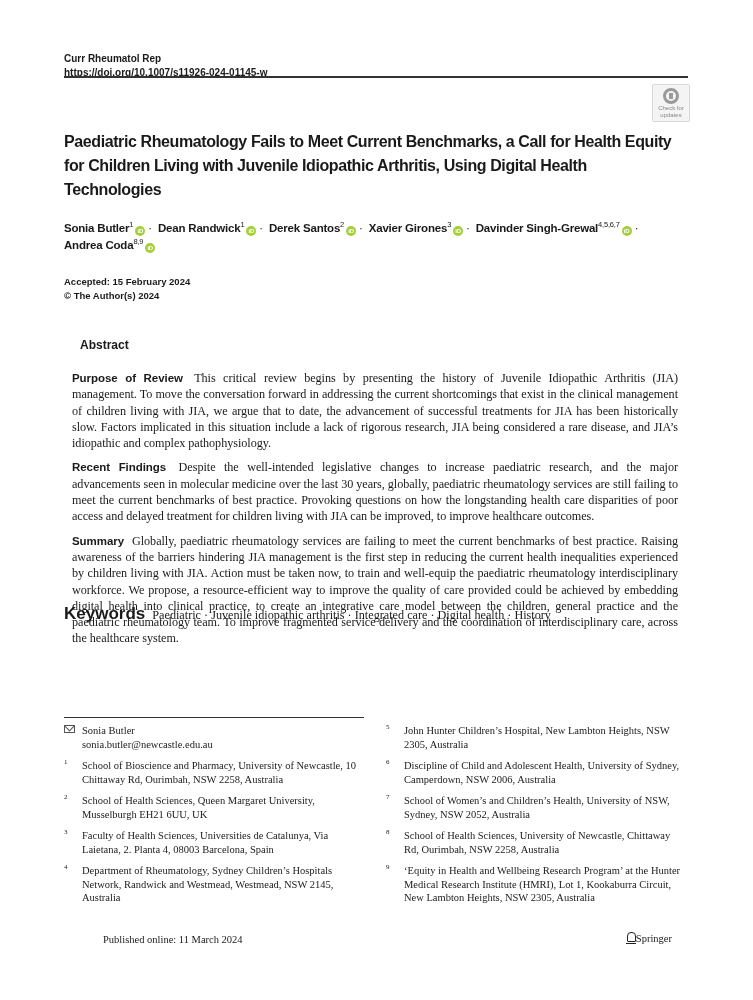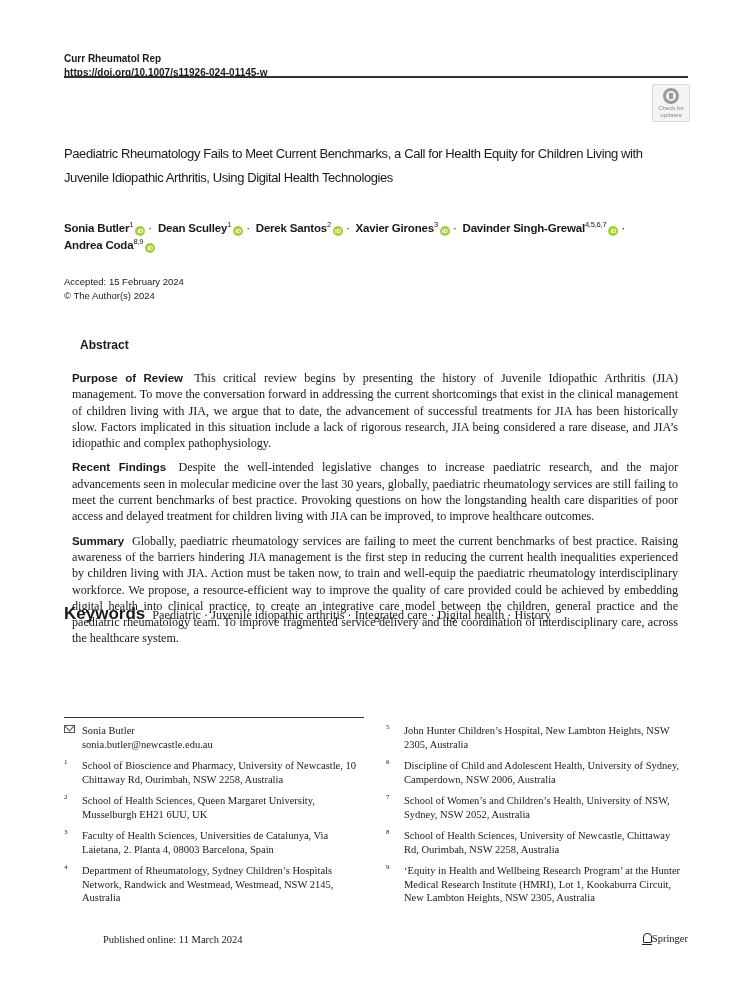--- a/index.html
+++ b/index.html
@@ -8,49 +8,49 @@
   .serif { font-family: "Liberation Serif", serif; }
 
   .header { position:absolute; left:64px; top:52px; font-size:10px; line-height:14px;font-weight:bold; }
   .top-rule { position:absolute; left:64px; top:76px; width:624px; height:2px; background:#333; }
 
   .cfu { position:absolute; left:652px; top:84px; width:36px; height:36px; border:1px solid #d8d8d8; background:#f4f4f4; border-radius:2px; text-align:center; }
   .cfu .ring { width:16px; height:16px; border-radius:50%; border:3px solid #9a9a9a; margin:3px auto 0; box-sizing:border-box; position:relative; }
   .cfu .ring::after { content:""; position:absolute; left:3px; top:2px; width:4px; height:6px; background:#9a9a9a; }
   .cfu .lbl { font-size:6px; line-height:6px; color:#888; margin-top:1px; }
 
-  .title { position:absolute; left:64px; top:142px; width:620px; font-size:13px; line-height:24px; font-weight:normal; letter-spacing:-0.4px; }
+  .title { position:absolute; left:64px; top:130px; width:620px; font-size:16px; line-height:24px; font-weight:bold; letter-spacing:-0.4px; }
 
   .authors { position:absolute; left:64px; top:220px; width:620px; font-size:11.5px; line-height:17px; font-weight:bold; letter-spacing:-0.2px; }
   .authors sup { font-size:7.5px; font-weight:normal; vertical-align:5px; line-height:0; }
   .orcid { display:inline-block; width:10px; height:10px; border-radius:50%; background:#a6ce39; color:#fff; font-size:6px; line-height:10px; text-align:center; vertical-align:-1px; margin-left:2px; font-weight:bold; }
   .sep { font-weight:normal; margin:0 3px; }
 
-  .dates { position:absolute; left:64px; top:275px; font-size:9.5px; line-height:14px; }
+  .dates { position:absolute; left:64px; top:275px; font-size:9.5px; line-height:14px;font-weight:bold; }
 
   .abstract { position:absolute; left:64px; top:321px; width:622px; }
   .abstract h2 { margin:16px; font-size:12px; line-height:17px; font-weight:bold; }
   .abs-p { margin:8px; font-size:12.2px; line-height:16.3px; text-align:justify; letter-spacing:-0.05px; }
   .abs-p .head { font-family:"Liberation Sans", sans-serif; font-weight:bold; font-size:11.5px; margin-right:4px; }
 
   .keywords { position:absolute; left:64px; top:606px; width:622px; font-size:12.2px; line-height:16px; }
   .keywords .head { font-family:"Liberation Sans", sans-serif; font-weight:bold; font-size:17px; margin-right:4px; }
 
   .fn-rule { position:absolute; left:64px; top:717px; width:300px; height:1px; background:#333; }
   .fn-col { position:absolute; top:724px; width:300px; font-size:10.5px; line-height:13.5px; }
   .fn-left { left:64px; }
   .fn-right { left:386px; }
   .fn-item { position:relative; padding-left:18px; margin-bottom:8px; }
   .fn-item .num { position:absolute; left:0; top:-3px; font-size:7px; }
   .fn-item .mail { position:absolute; left:0; top:1px; width:11px; height:8px; border:1px solid #555; box-sizing:border-box; }
   .fn-item .mail::before { content:""; position:absolute; left:1px; top:-3px; width:6px; height:6px; border-right:1px solid #555; border-bottom:1px solid #555; transform:rotate(45deg); }
 
   .footer { position:absolute; left:64px; top:932px; width:624px; font-size:10.5px; line-height:14px; }
   .footer .pub { position:absolute; left:0; top:1px;margin-left:39px; }
-  .footer .springer { position:absolute; right:0; top:0; display:flex; align-items:center; }
+  .footer .springer { position:absolute; right:16px; top:0; display:flex; }
   .horse { display:inline-block; width:10px; height:12px; position:relative; }
   .horse::before { content:""; position:absolute; left:1px; top:0; width:7px; height:8px; border:1px solid #222; border-radius:4px 4px 1px 1px; }
   .horse::after { content:""; position:absolute; left:0; bottom:0; width:10px; height:1px; background:#222; }
 </style>
 </head>
 <body>
 
 <div class="header sans">
   <div>Curr Rheumatol Rep</div>
   <div>https://doi.org/10.1007/s11926-024-01145-w</div>
@@ -60,21 +60,21 @@
 <div class="cfu sans">
   <div class="ring"></div>
   <div class="lbl">Check for</div>
   <div class="lbl">updates</div>
 </div>
 
 <h1 class="title sans" style="margin:0;">Paediatric Rheumatology Fails to Meet Current Benchmarks, a Call for Health Equity for Children Living with Juvenile Idiopathic Arthritis, Using Digital Health Technologies</h1>
 
 <div class="authors sans">
   <span><span>Sonia Butler</span><sup>1</sup><span class="orcid">iD</span></span><span class="sep">·</span>
-  <span><span>Dean Sculley</span><sup>1</sup><span class="orcid">iD</span></span><span class="sep">·</span>
+  <span><span>Dean Randwick</span><sup>1</sup><span class="orcid">iD</span></span><span class="sep">·</span>
   <span><span>Derek Santos</span><sup>2</sup><span class="orcid">iD</span></span><span class="sep">·</span>
   <span><span>Xavier Girones</span><sup>3</sup><span class="orcid">iD</span></span><span class="sep">·</span>
   <span><span>Davinder Singh-Grewal</span><sup>4,5,6,7</sup><span class="orcid">iD</span></span><span class="sep">·</span><br>
   <span><span>Andrea Coda</span><sup>8,9</sup><span class="orcid">iD</span></span>
 </div>
 
 <div class="dates sans">
   <div>Accepted: 15 February 2024</div>
   <div>© The Author(s) 2024</div>
 </div>

